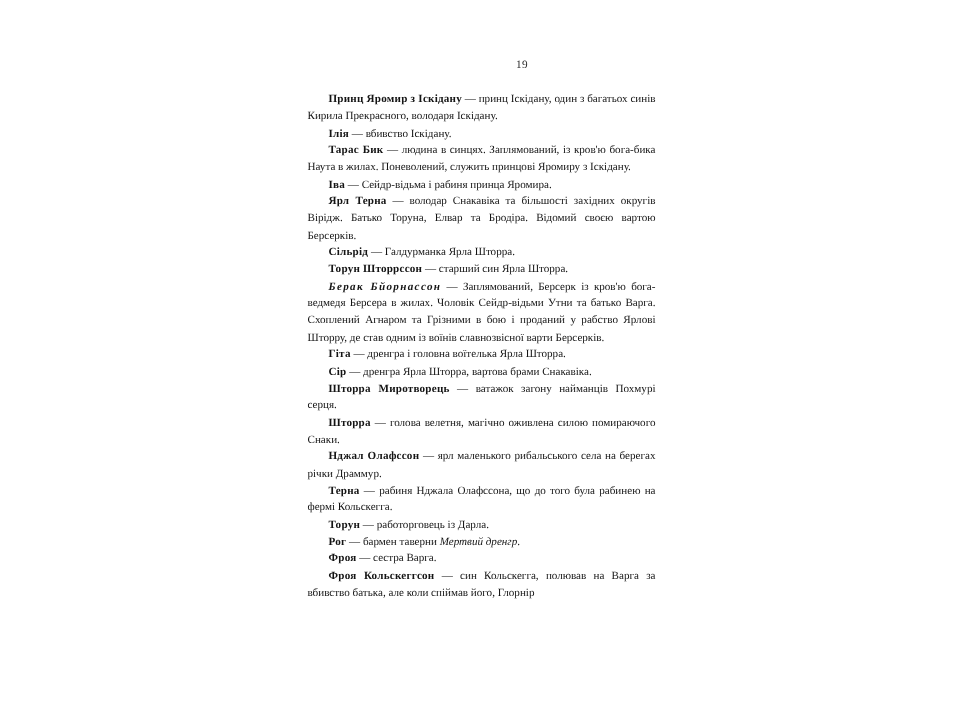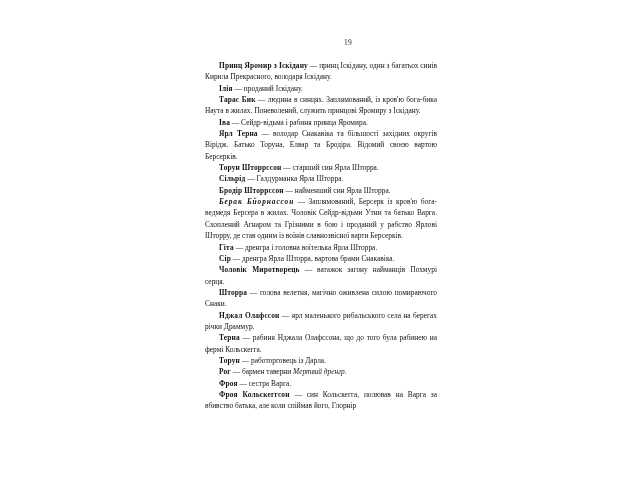--- a/index.html
+++ b/index.html
@@ -88,61 +88,58 @@
 
   <div class="folio">19</div>
 
   <div class="text-block">
 
     <p class="entry">
       <span class="term">Принц Яромир з Іскідану</span><span class="dash"> — </span><span>принц Іскідану, один з багатьох синів Кирила Прекрасного, володаря Іскідану.</span>
     </p>
 
     <p class="entry">
-      <span class="term">Ілія</span><span class="dash"> — </span><span>проданий Іскідану.</span>
+      <span class="term">Ілія</span><span class="dash"> — </span><span>вбивство Іскідану.</span>
     </p>
 
     <p class="entry">
       <span class="term">Тарас Бик</span><span class="dash"> — </span><span>людина в синцях. Заплямований, із кров'ю бога-бика Наута в жилах. Поневолений, служить принцові Яромиру з Іскідану.</span>
     </p>
 
     <p class="entry">
       <span class="term">Іва</span><span class="dash"> — </span><span>Сейдр-відьма і рабиня принца Яромира.</span>
     </p>
 
     <p class="entry">
       <span class="term">Ярл Терна</span><span class="dash"> — </span><span>володар Снакавіка та більшості західних округів Вірідж. Батько Торуна, Елвар та Бродіра. Відомий своєю вартою Берсерків.</span>
     </p>
 
     <p class="entry">
-      <span class="term">Торун Шторрссон</span><span class="dash"> — </span><span>старший син Ярла Шторра.</span>
-    </p>
-
-    <p class="entry">
       <span class="term">Сільрід</span><span class="dash"> — </span><span>Галдурманка Ярла Шторра.</span>
     </p>
 
     <p class="entry">
-      <span class="term">Бродір Шторрссон</span><span class="dash"> — </span><span>найменший син Ярла Шторра.</span>
+      <span class="term">Торун Шторрссон</span><span class="dash"> — </span><span>старший син Ярла Шторра.</span>
     </p>
+
 
     <p class="entry">
       <span class="term-wide">Берак  Бйорнассон</span><span class="dash"> — </span><span>Заплямований, Берсерк із кров'ю бога-ведмедя Берсера в жилах. Чоловік Сейдр-відьми Утни та батько Варга. Схоплений Агнаром та Грізними в бою і проданий у рабство Ярлові Шторру, де став одним із воїнів славнозвісної варти Берсерків.</span>
     </p>
 
     <p class="entry">
       <span class="term">Гіта</span><span class="dash"> — </span><span>дренгра і головна воїтелька Ярла Шторра.</span>
     </p>
 
     <p class="entry">
       <span class="term">Сір</span><span class="dash"> — </span><span>дренгра Ярла Шторра, вартова брами Снакавіка.</span>
     </p>
 
     <p class="entry">
-      <span class="term">Чоловік Миротворець</span><span class="dash"> — </span><span>ватажок загону найманців Похмурі серця.</span>
+      <span class="term">Шторра Миротворець</span><span class="dash"> — </span><span>ватажок загону найманців Похмурі серця.</span>
     </p>
 
     <p class="entry">
       <span class="term">Шторра</span><span class="dash"> — </span><span>голова велетня, магічно оживлена силою помираючого Снаки.</span>
     </p>
 
     <p class="entry">
       <span class="term">Нджал Олафссон</span><span class="dash"> — </span><span>ярл маленького рибальського села на берегах річки Драммур.</span>
     </p>
 

